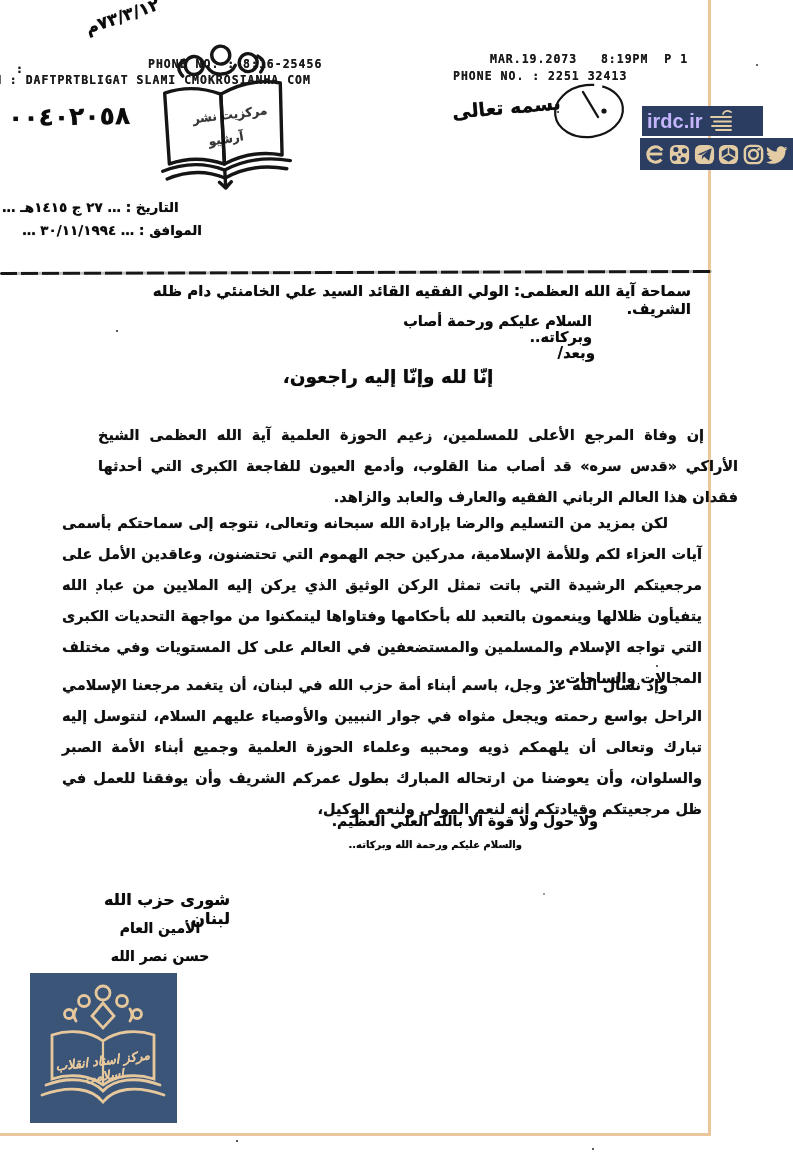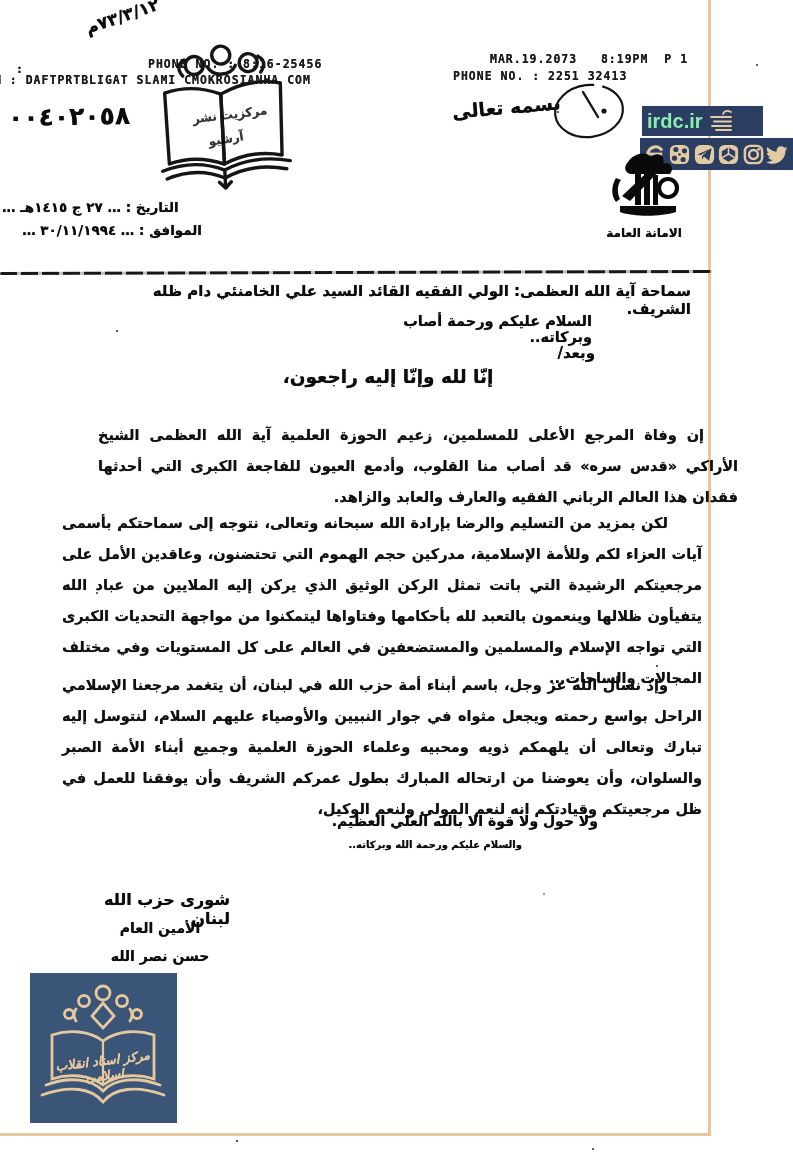--- a/index.html
+++ b/index.html
@@ -66,21 +66,21 @@
   <div class="abs" style="left:549px;top:80px;width:80px;height:62px;">
     <svg width="80" height="62" viewBox="0 0 80 62">
       <ellipse cx="40" cy="31" rx="34" ry="26" fill="none" stroke="#141414" stroke-width="2.2" transform="rotate(-7 40 31)" stroke-dasharray="150 8"></ellipse>
       <line x1="34" y1="12" x2="49" y2="37" stroke="#141414" stroke-width="2.4" stroke-linecap="round"></line>
       <circle cx="55" cy="31" r="2.6" fill="#141414"></circle>
     </svg>
     <span class="abs" style="left:0;top:0;width:1px;height:1px;overflow:hidden;">١٠</span>
   </div>
 
   <div class="abs navy" style="left:642px;top:106px;width:121px;height:30px;display:flex;align-items:center;padding:0 5px;box-sizing:border-box;">
-    <span style="color:#86efac;font-weight:700;font-size:20px;font-family:'Liberation Sans',sans-serif;letter-spacing:0;">irdc.ir</span>
+    <span style="color:#c4b5fd;font-weight:700;font-size:20px;font-family:'Liberation Sans',sans-serif;letter-spacing:0;">irdc.ir</span>
     <svg width="26" height="24" viewBox="0 0 26 24" style="margin-left:5px;">
       <g stroke="#e3cba4" stroke-width="1.8" fill="none" stroke-linecap="round">
         <path d="M23,3 C19,1 16,2 15,5"></path>
         <line x1="3" y1="8" x2="23" y2="8"></line>
         <line x1="6" y1="12.5" x2="23" y2="12.5"></line>
         <line x1="4" y1="17" x2="23" y2="17"></line>
         <line x1="8" y1="21" x2="23" y2="21"></line>
       </g>
     </svg>
   </div>
@@ -110,35 +110,20 @@
     <svg width="23" height="23" viewBox="0 0 24 24">
       <rect x="3" y="3" width="18" height="18" rx="5.5" fill="none" stroke="#e3cba4" stroke-width="2.6"></rect>
       <circle cx="12" cy="12" r="4.6" fill="none" stroke="#e3cba4" stroke-width="2.6"></circle>
       <circle cx="17.4" cy="6.6" r="1.5" fill="#e3cba4"></circle>
     </svg>
     <svg width="23" height="23" viewBox="0 0 24 24">
       <path fill="#e3cba4" d="M23,5.2c-.8.4-1.7.6-2.6.8.9-.6,1.6-1.5,2-2.5-.9.5-1.9.9-2.9,1.1C18.6,3.6,17.4,3,16,3c-2.7,0-4.9,2.2-4.9,4.9 0,.4,0,.8.1,1.1C7.1,8.8,3.5,6.8,1.1,3.9,.7,4.6,.4,5.4,.4,6.3c0,1.7.9,3.2,2.2,4.1-.8,0-1.6-.2-2.2-.6v.1c0,2.4,1.7,4.4,3.9,4.8-.4.1-.8.2-1.3.2l-.9-.1c.6,2,2.4,3.4,4.6,3.4-1.7,1.3-3.8,2.1-6.1,2.1l-1.2-.1C1.6,21.6,4.2,22.4,6.9,22.4c9,0,14-7.5,14-14v-.6C21.9,7.1,22.5,6.2,23,5.2Z" transform="scale(0.95) translate(0.5,0.5)"></path>
     </svg>
   </div>
 
-  <div class="abs" style="left:600px;top:148px;width:95px;height:100px;">
-    <svg width="95" height="82" viewBox="0 0 95 82">
-      <g fill="#0a0a0a">
-        <path d="M28,14 C34,5 46,3 51,9 C57,3 66,7 63,16 C70,13 75,20 70,26 L30,26 C24,24 24,18 28,14 Z"></path>
-        <rect x="35" y="25" width="6" height="32"></rect>
-        <rect x="44" y="23" width="6" height="34"></rect>
-        <rect x="53" y="27" width="5" height="30"></rect>
-        <path d="M22,48 L60,12 L65,17 L30,53 Z"></path>
-        <path d="M20,58 L76,58 L76,64 C60,69 34,69 20,64 Z"></path>
-        <path d="M16,30 C11,38 11,48 16,54 L20,51 C17,45 17,37 21,32 Z"></path>
-      </g>
-      <circle cx="68" cy="40" r="9" fill="none" stroke="#0a0a0a" stroke-width="4.2"></circle>
-    </svg>
-    <div class="abs hand rtl" style="left:-6px;top:78px;width:100px;font-size:12px;text-align:center;letter-spacing:1px;">الامانة العامة</div>
-  </div>
 
   <div class="abs hand rtl" style="left:2px;top:199px;width:190px;font-size:13.5px;text-align:left;">التاريخ : … ٢٧ ج ١٤١٥هـ …</div>
   <div class="abs hand rtl" style="left:2px;top:222px;width:200px;font-size:13.5px;text-align:right;">الموافق : … ٣٠/١١/١٩٩٤ …</div>
 
   <div class="abs sep" style="left:0;top:271px;width:712px;"></div>
 
   <div class="abs hand rtl" style="left:105px;top:282px;width:586px;font-size:15px;text-align:right;">سماحة آية الله العظمى: الولي الفقيه القائد السيد علي الخامنئي دام ظله الشريف.</div>
   <div class="abs hand rtl" style="left:360px;top:313px;width:232px;font-size:14.5px;text-align:right;">السلام عليكم ورحمة أصاب وبركاته..</div>
   <div class="abs hand rtl" style="left:495px;top:344px;width:100px;font-size:15px;text-align:right;">وبعد/</div>
   <div class="abs hand rtl" style="left:278px;top:366px;width:220px;font-size:18.5px;text-align:center;">إنّا لله وإنّا إليه راجعون،</div>

